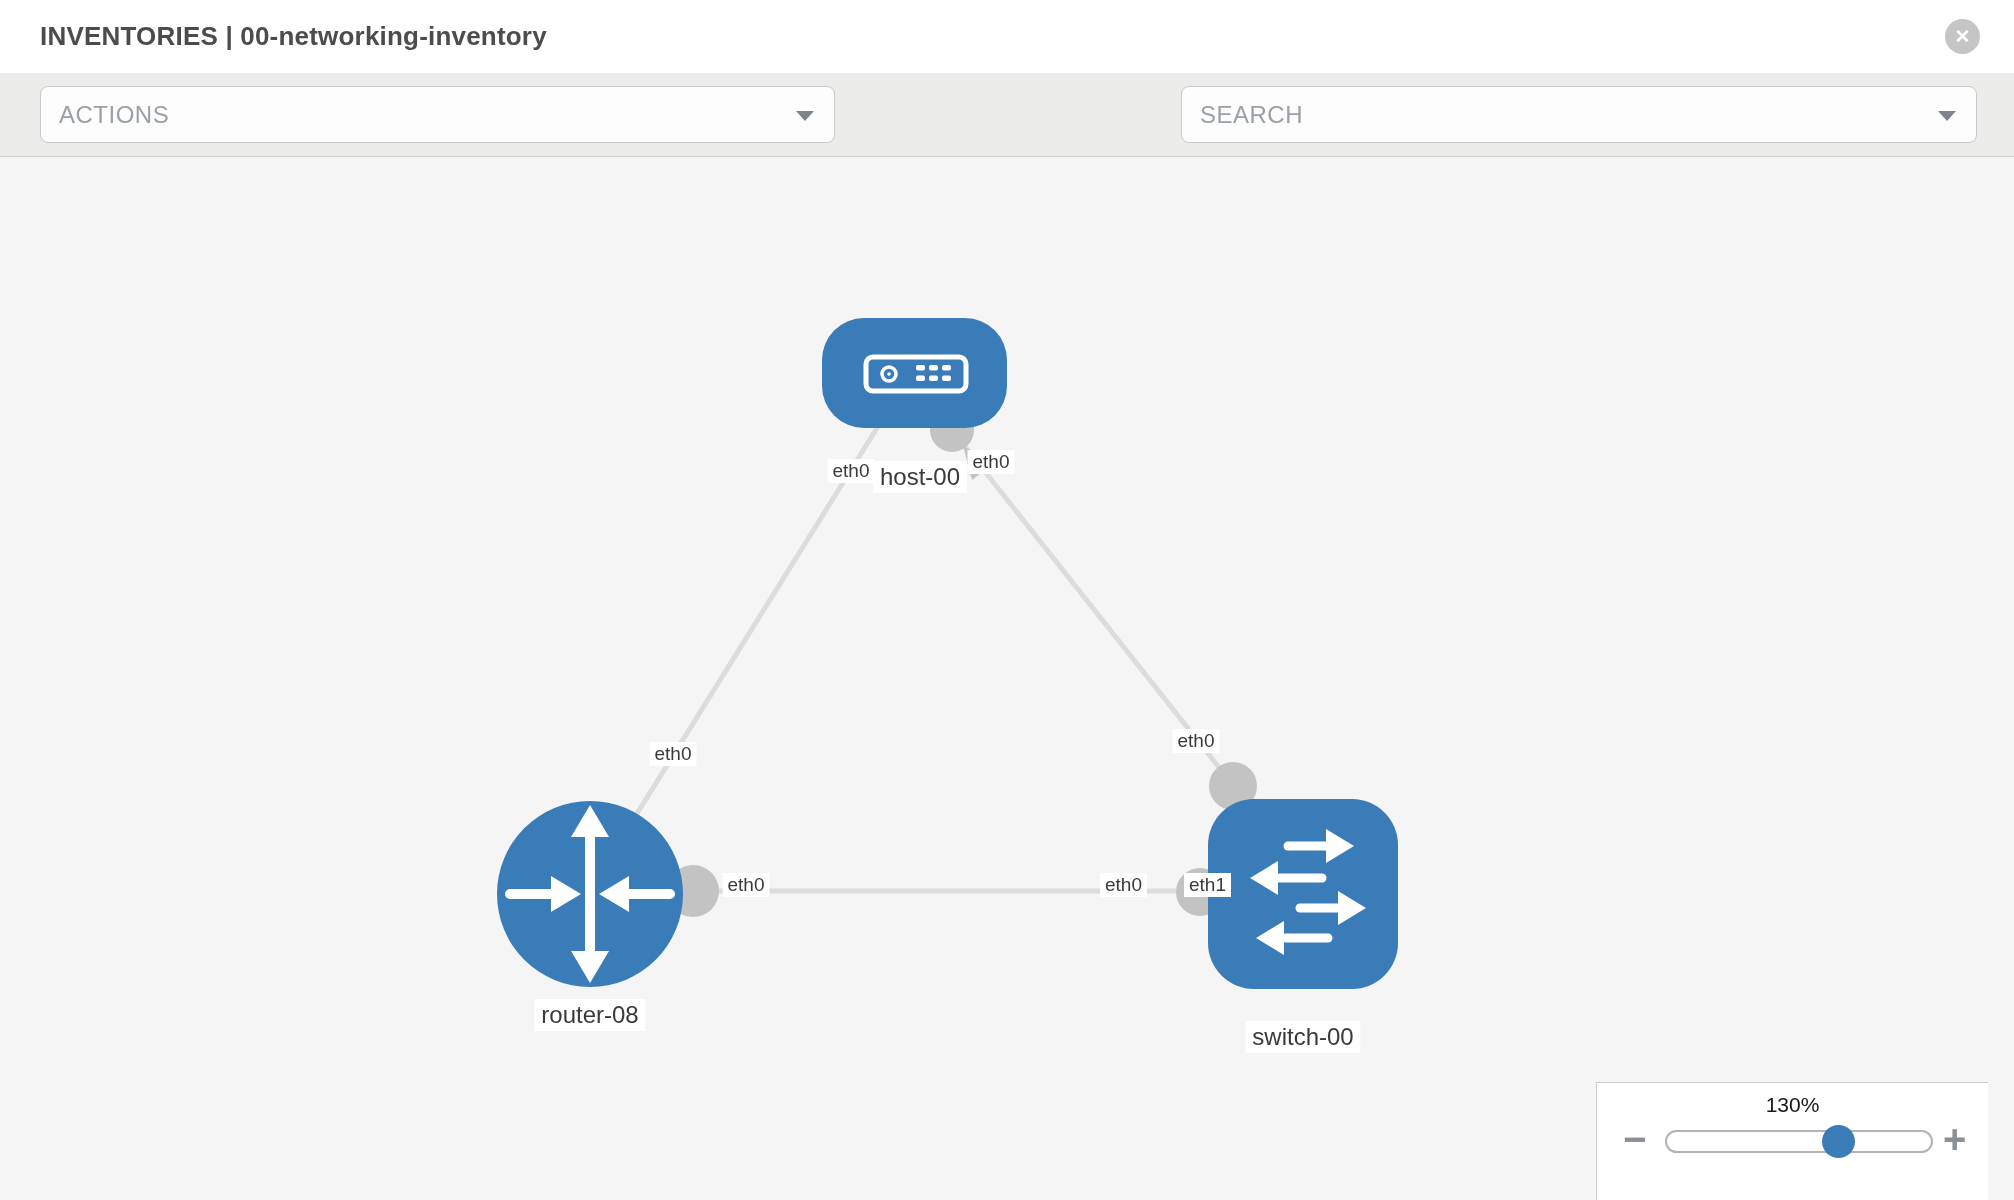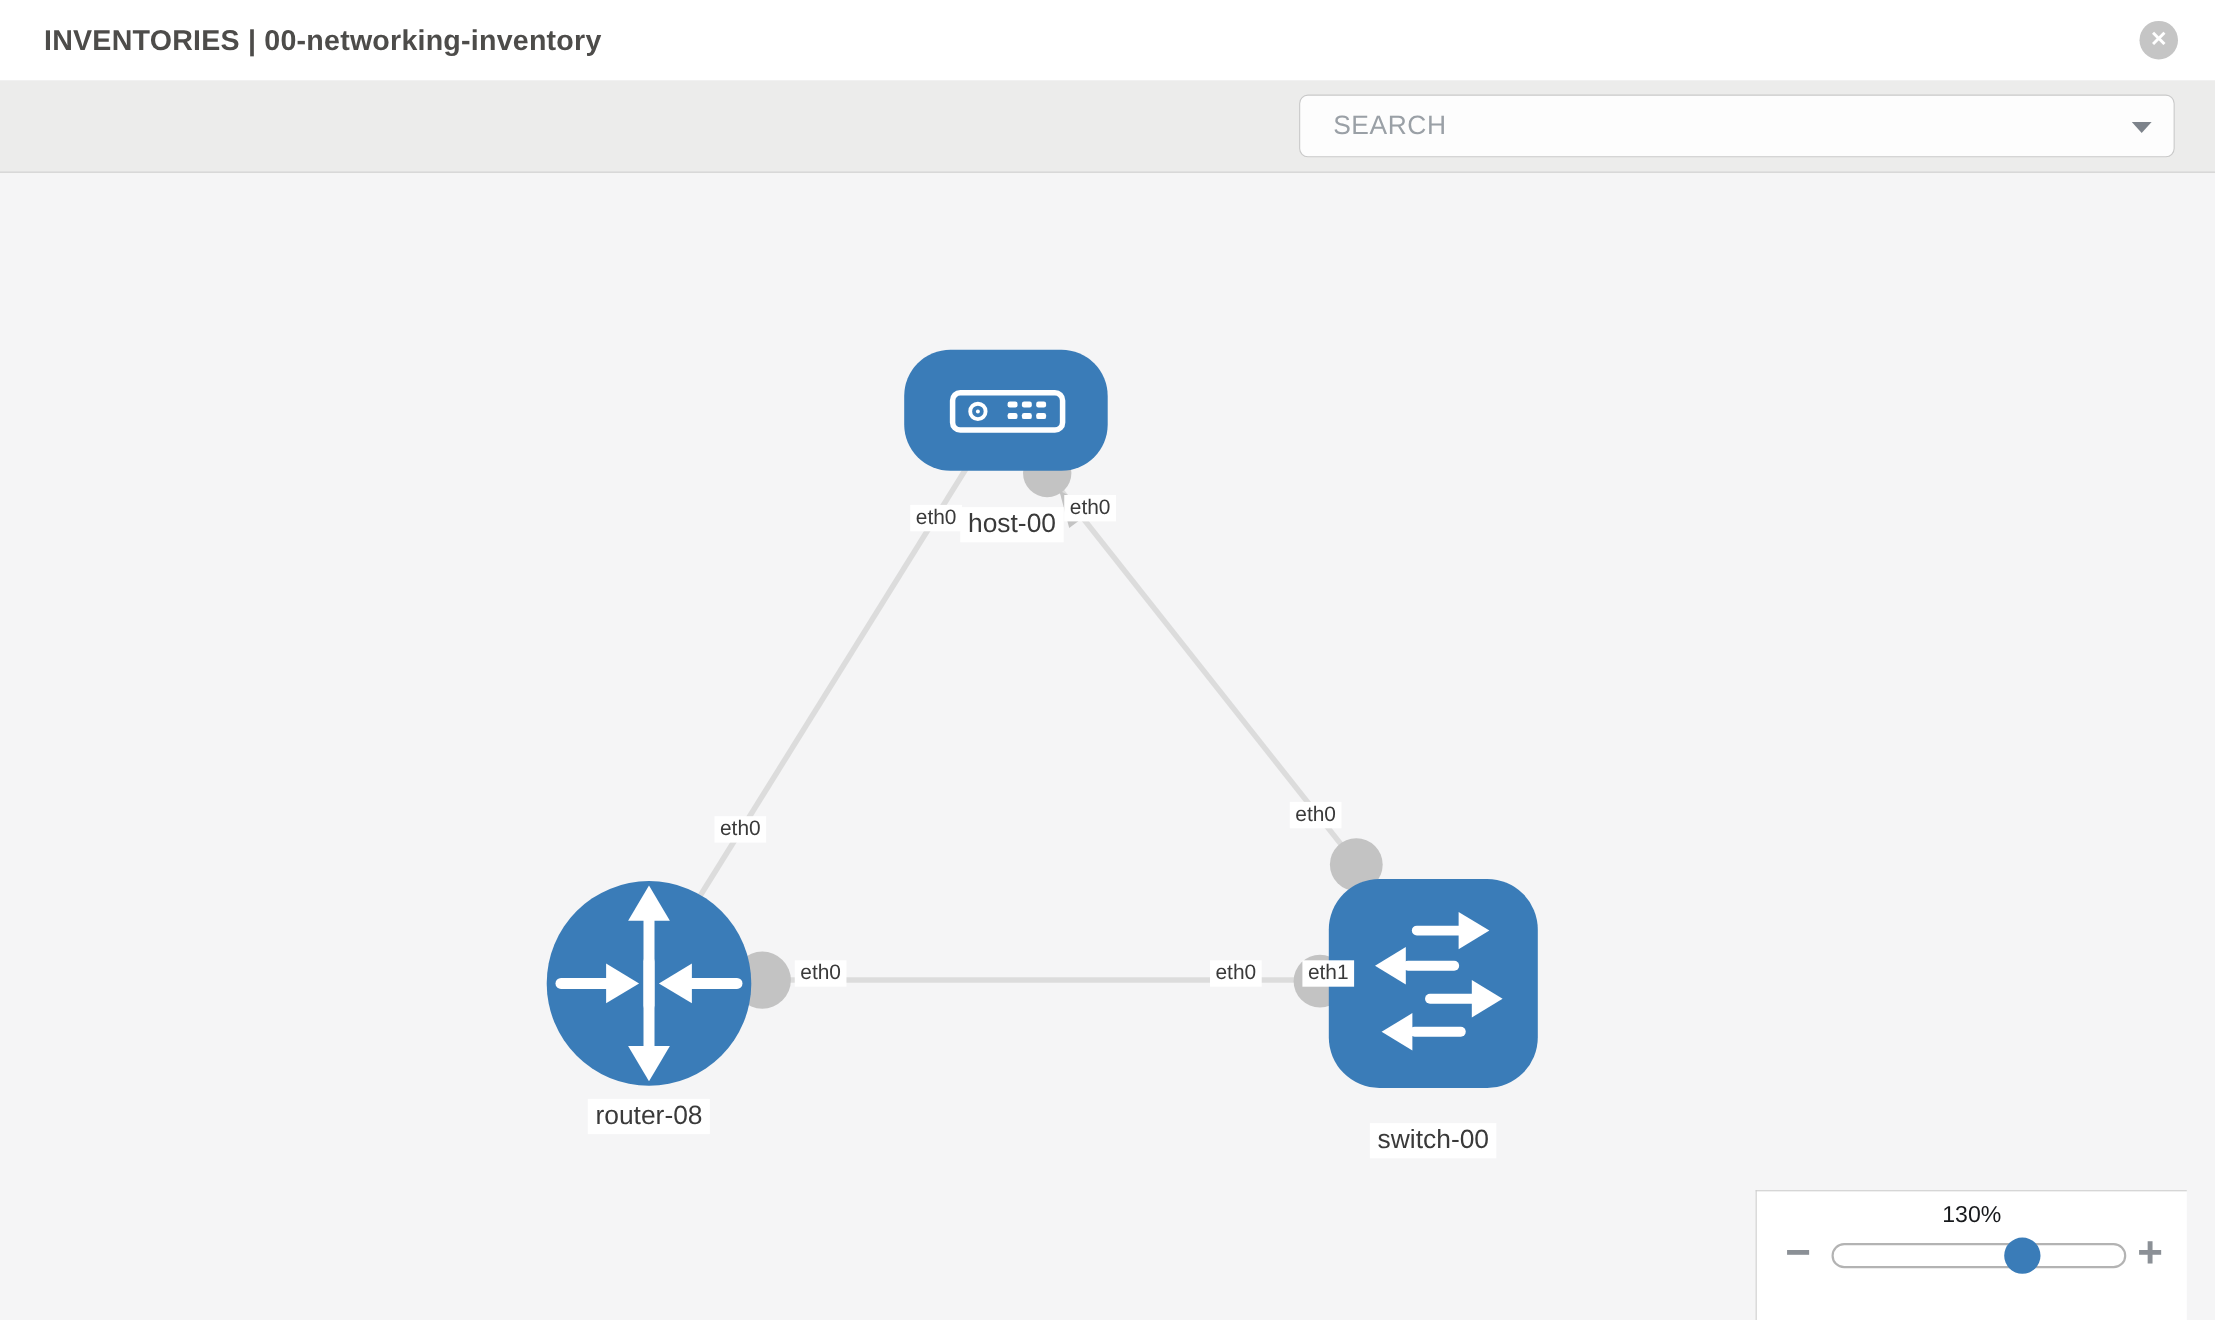--- a/index.html
+++ b/index.html
@@ -35,21 +35,21 @@
   }
   .select-box .label {
     padding-left:18px; font-size:24px; color:#9aa0a6; letter-spacing:0.5px;
   }
   .caret {
     position:absolute; right:20px; top:24px; width:0; height:0;
     border-left:9px solid transparent; border-right:9px solid transparent;
     border-top:10px solid #7d838b;
   }
   .select-actions { left:40px; width:795px; }
-  .select-search  { left:1181px; width:796px;padding-left:12px; }
+  .select-search  { left:1181px; width:796px; }
   .tool-btn {
     position:absolute; top:95px; width:44px; height:44px;
     background:transparent; border:none; cursor:pointer;
     display:flex; align-items:center; justify-content:center;
   }
   .tool-btn.wrench { left:1045px; }
   .tool-btn.key    { left:1108px; }
 
   
   .canvas {
@@ -95,20 +95,24 @@
 <div class="app">
 
   <div class="header">
     <div class="page-title">INVENTORIES | 00-networking-inventory</div>
     <div class="close-btn">
       <span>✕</span>
     </div>
   </div>
 
   <div class="toolbar">
+    <div class="select-box select-actions">
+      <span class="label">ACTIONS</span>
+      <span class="caret"></span>
+    </div>
 
     <button class="tool-btn wrench">
       <svg width="38" height="38" viewBox="0 0 24 24">
         <g transform="scale(-1,1) translate(-24,0)">
           <path fill="#80858c" d="M22.7 19l-9.1-9.1c.9-2.3.4-5-1.5-6.9-2-2-5-2.4-7.4-1.3L9 6 6 9 1.6 4.7C.4 7.1.9 10.1 2.9 12.1c1.9 1.9 4.6 2.4 6.9 1.5l9.1 9.1c.4.4 1 .4 1.4 0l2.3-2.3c.5-.4.5-1.1.1-1.4z"></path>
         </g>
       </svg>
     </button>
 
     <button class="tool-btn key">

